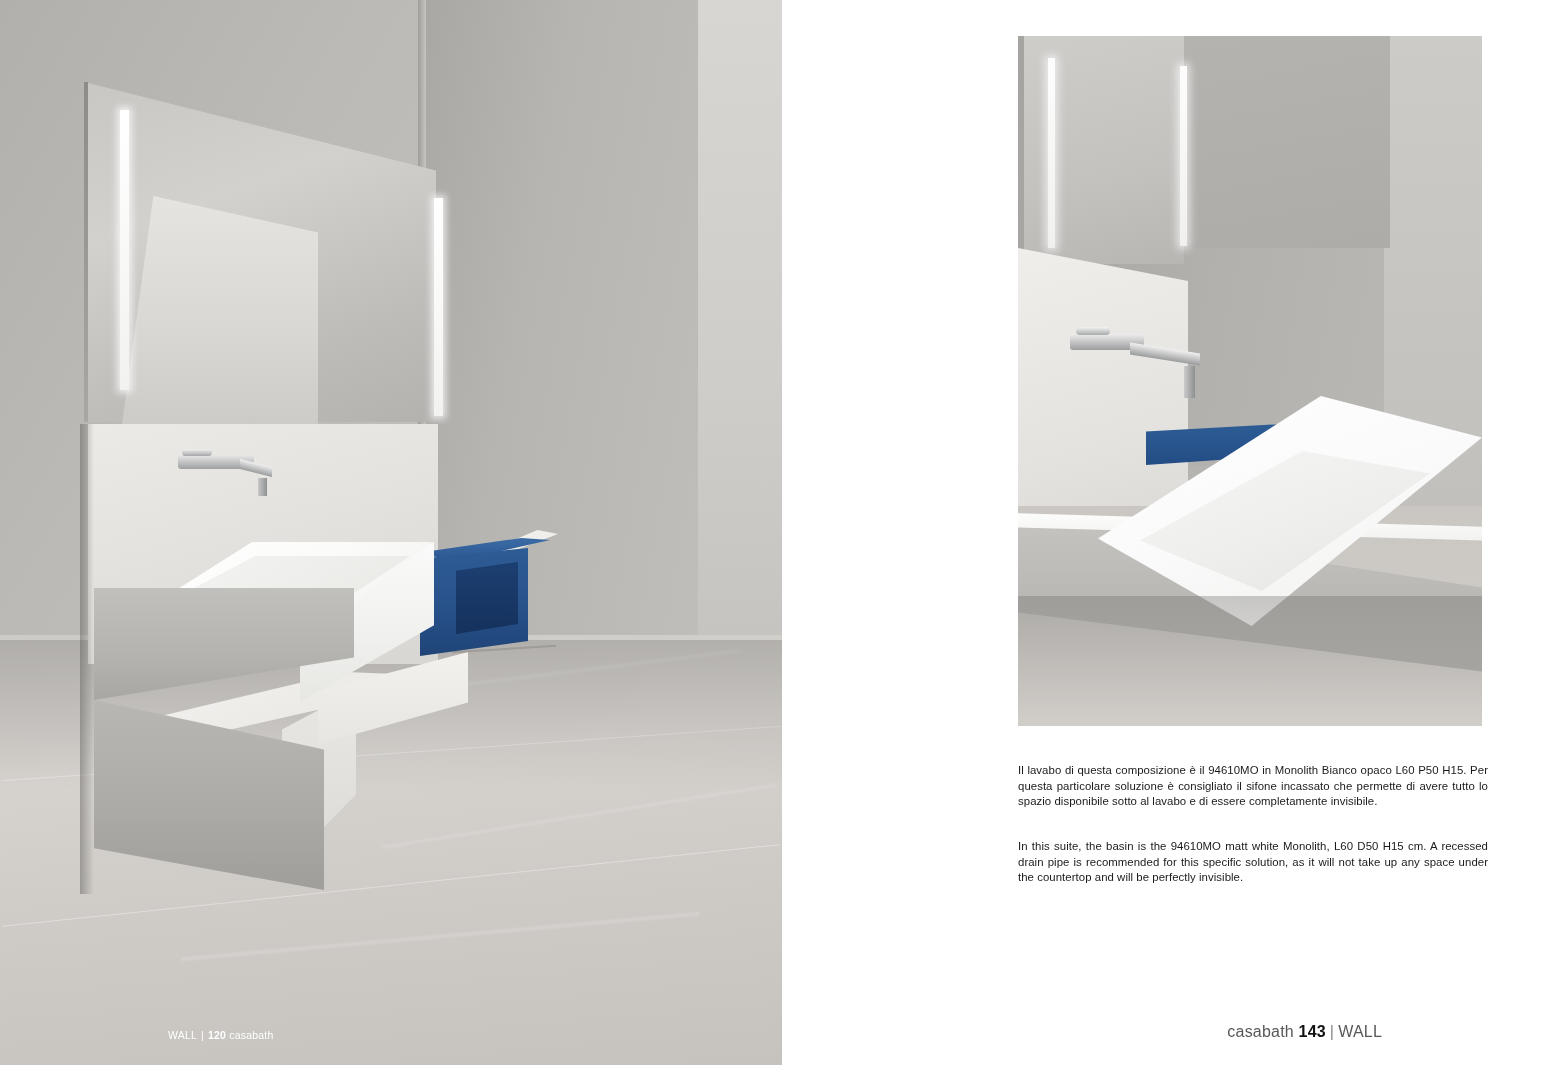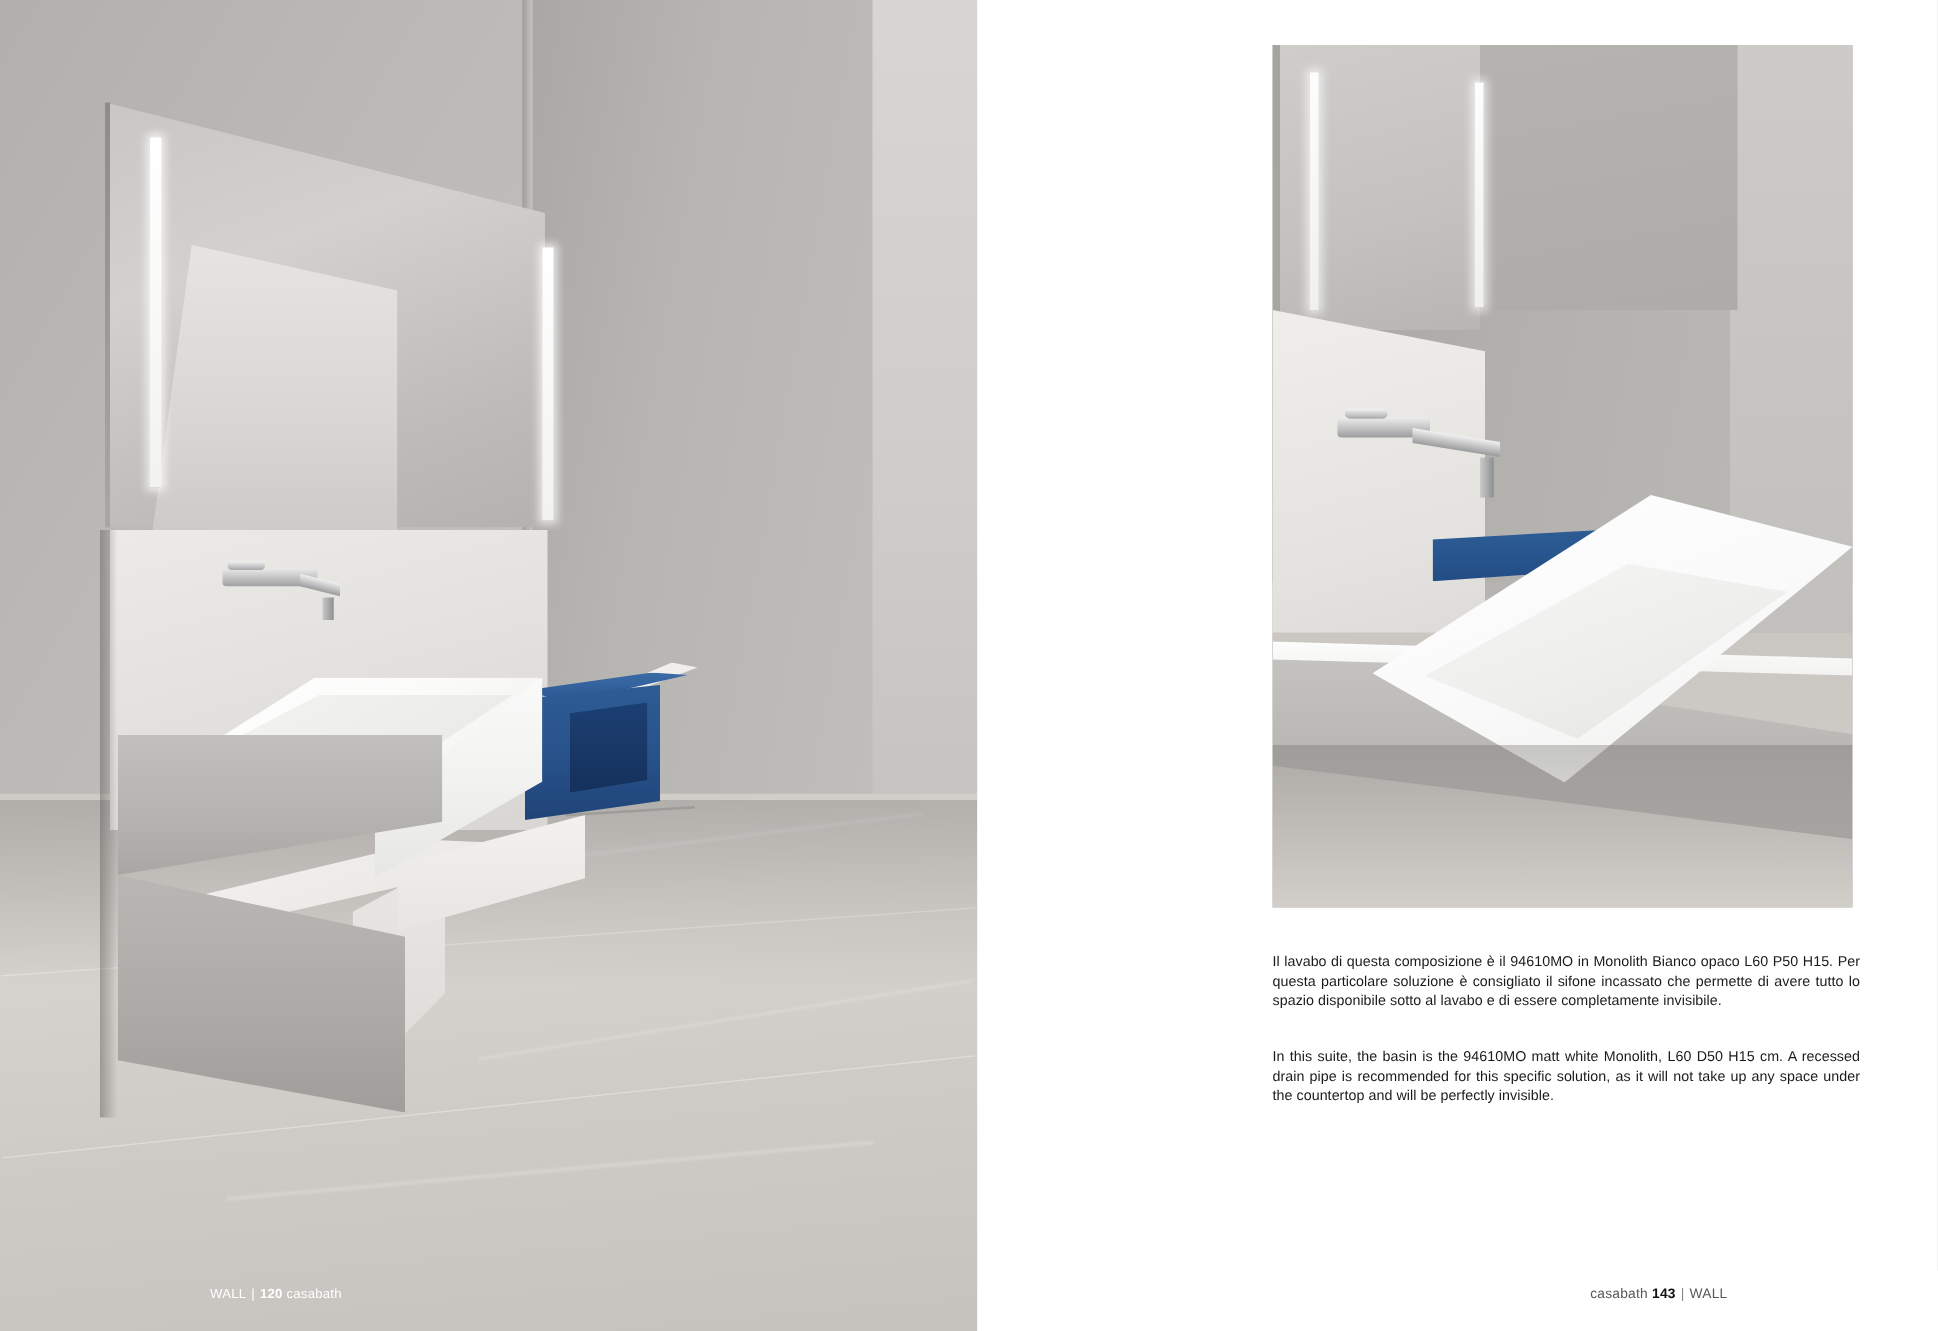--- a/index.html
+++ b/index.html
@@ -364,21 +364,21 @@
     color: #1a1a1a;
     text-align: justify;
     letter-spacing: 0.05px;
   }
   .caption.it { top: 752px; }
   .caption.en { top: 828px; }
 
   .folio-right {
     position: absolute;
     right: 168px; bottom: 24px;
-    font-size: 11px;
+    font-size: 16px;
     letter-spacing: 0.2px;
     color: #585858;
     white-space: nowrap;
   }
   .folio-right .f-num { font-weight: 700; color: #111; }
   .folio-right .f-bar { margin: 0 4px; color: #888; }
 </style>
 </head>
 <body>
 

